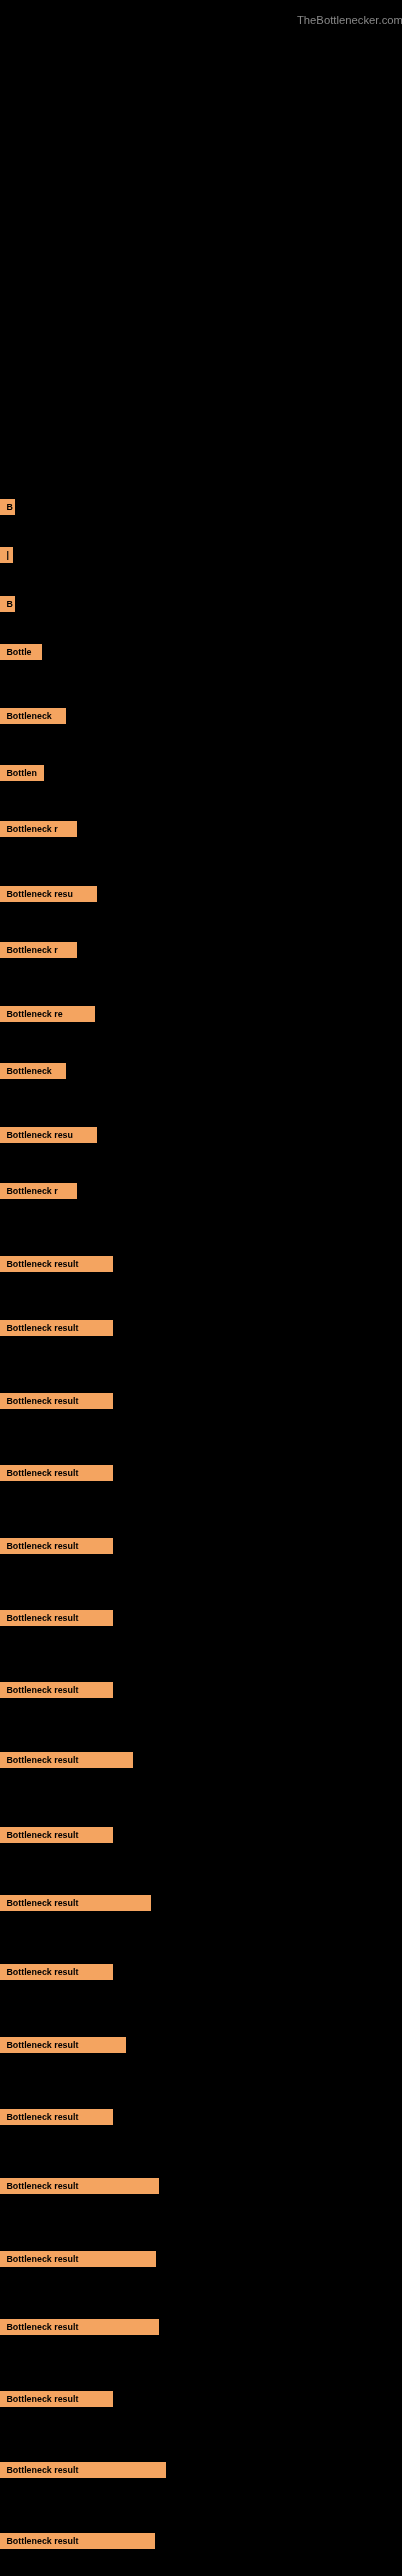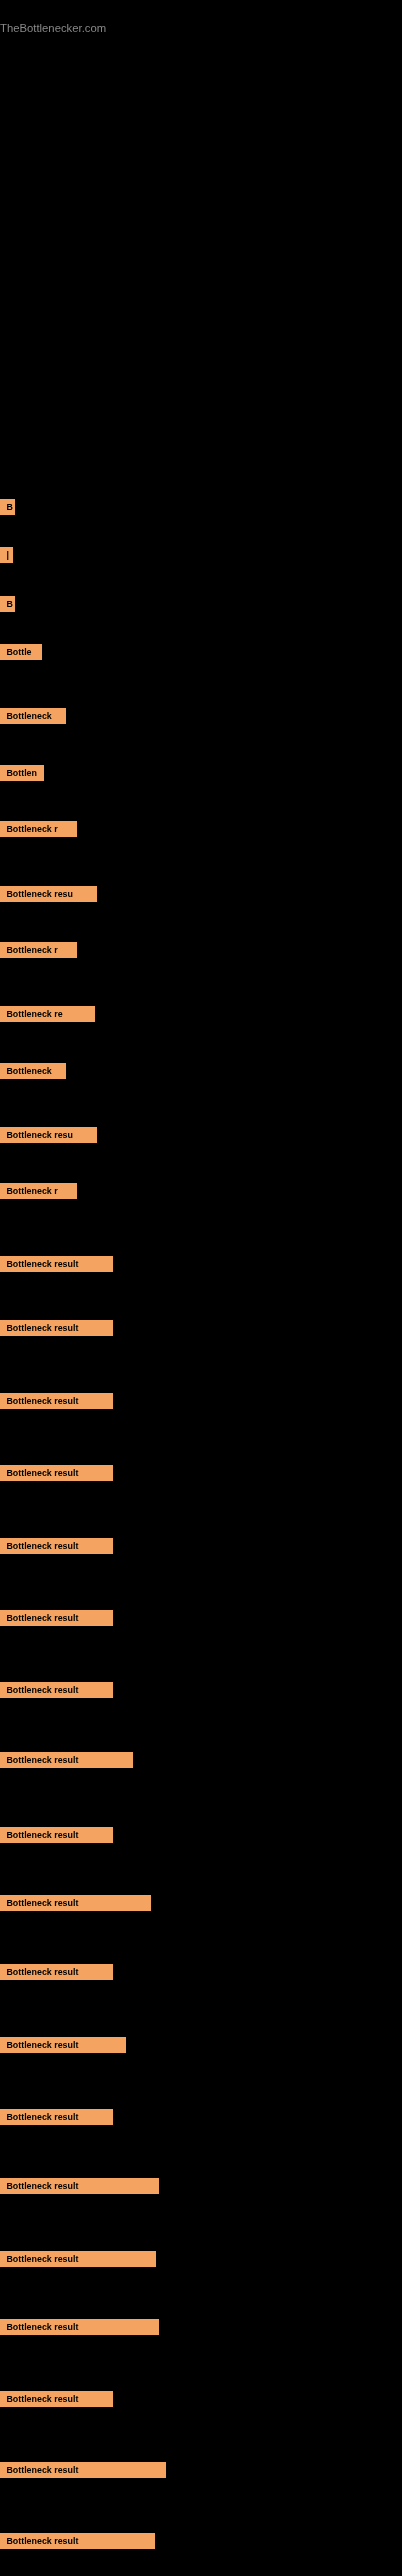--- a/index.html
+++ b/index.html
@@ -10,26 +10,26 @@
 
     body {
       background-color: #000000;
       width: 403px;
       min-height: 2576px;
       font-family: Arial, sans-serif;
       position: relative;
     }
 
     .site-title {
-      text-align: left;
+      text-align: right;
       color: #888888;
       font-size: 11.3px;
       padding: 6.4px 0;
       position: absolute;
-      top: 16px;
+      top: 8px;
       width: 100%;
     }
 
     .bottleneck-badge {
       background-color: #f4a460;
       color: #000000;
       font-size: 8.9px;
       font-weight: bold;
       padding: 3.2px 6.4px;
       display: inline-block;

